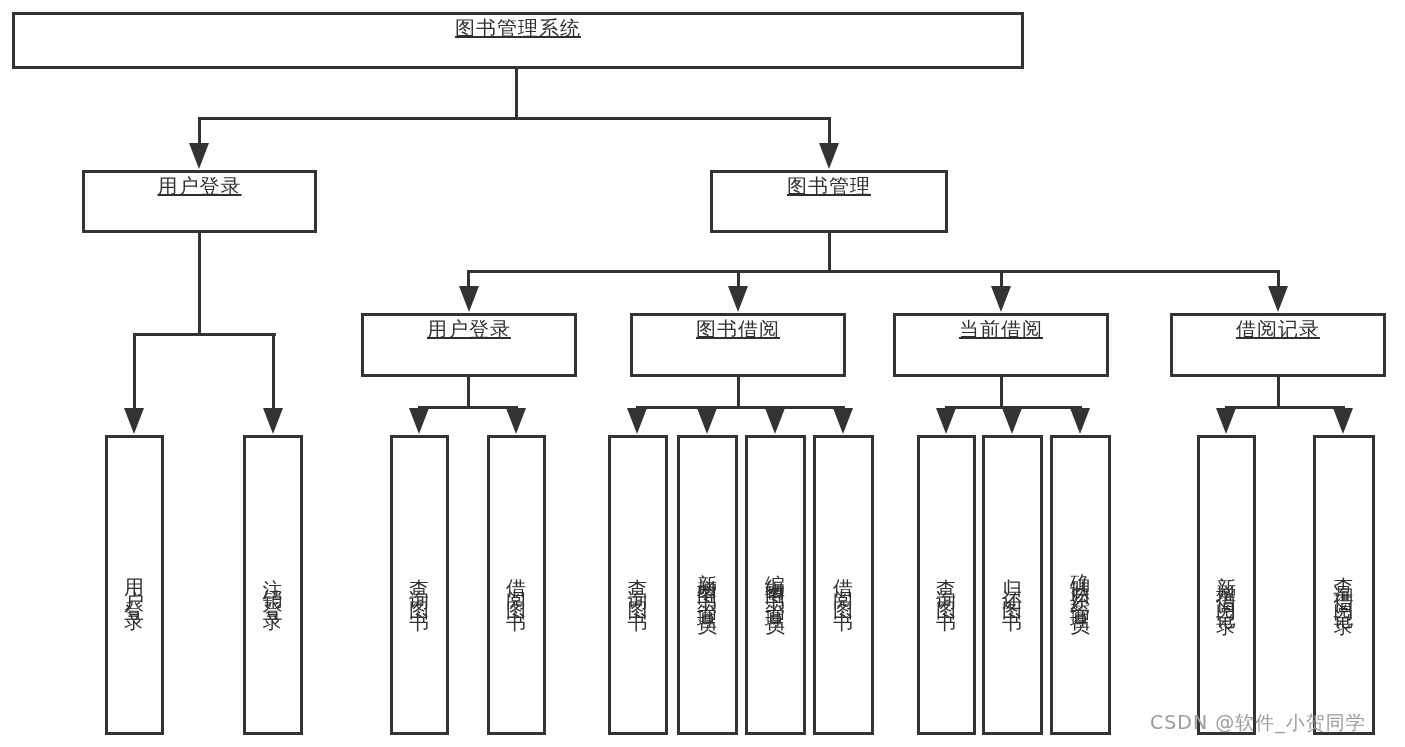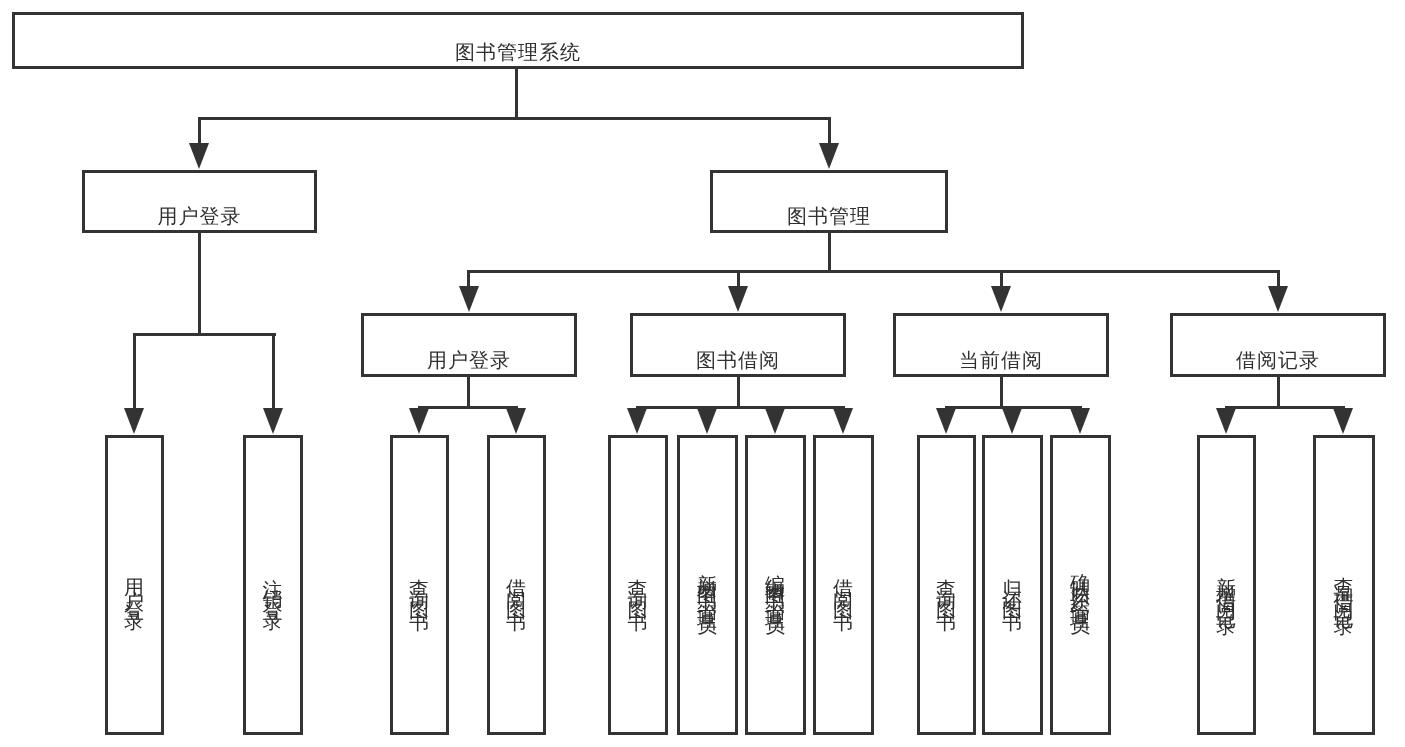--- a/index.html
+++ b/index.html
@@ -15,24 +15,25 @@
     background:var(--bg);
     font-family:"DejaVu Sans","Liberation Sans",sans-serif;
     color:var(--text);
     overflow:hidden;
   }
   .box{
     position:absolute;
     border:3px solid var(--line);
     background:#fff;
     box-sizing:border-box;
-    display:flex;align-items:flex-end;justify-content:center;
+    display:flex;align-items:flex-start;justify-content:center;
     font-size:20px;
     letter-spacing:1px;
     white-space:nowrap;
+    text-decoration:underline;
   }
   .vbox{
     position:absolute;
     border:3px solid var(--line);
     background:#fff;
     box-sizing:border-box;
     display:flex;align-items:center;justify-content:center;
   }
   .vbox .vlabel{
     writing-mode:vertical-rl;
@@ -174,13 +175,14 @@
     <span class="vlabel" style="letter-spacing:6px;">确认归还（管理员）</span>
   </div>
 
   <div class="vbox" style="left:1197px;top:435px;width:59px;height:300px;">
     <span class="vlabel" style="letter-spacing:8px;">新增借阅记录</span>
   </div>
   <div class="vbox" style="left:1313px;top:435px;width:62px;height:300px;">
     <span class="vlabel" style="letter-spacing:8px;">查询借阅记录</span>
   </div>
 
+  <div id="watermark">CSDN @软件_小贺同学</div>
 </div>
 
 </body></html>

